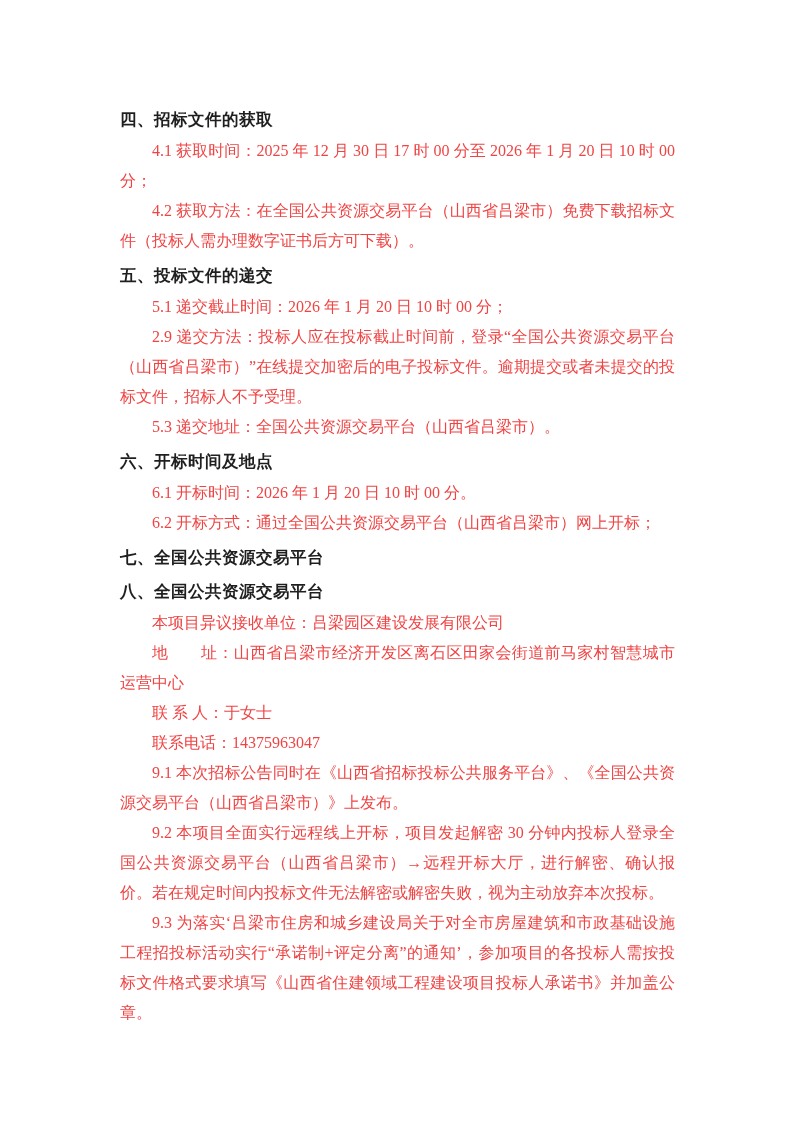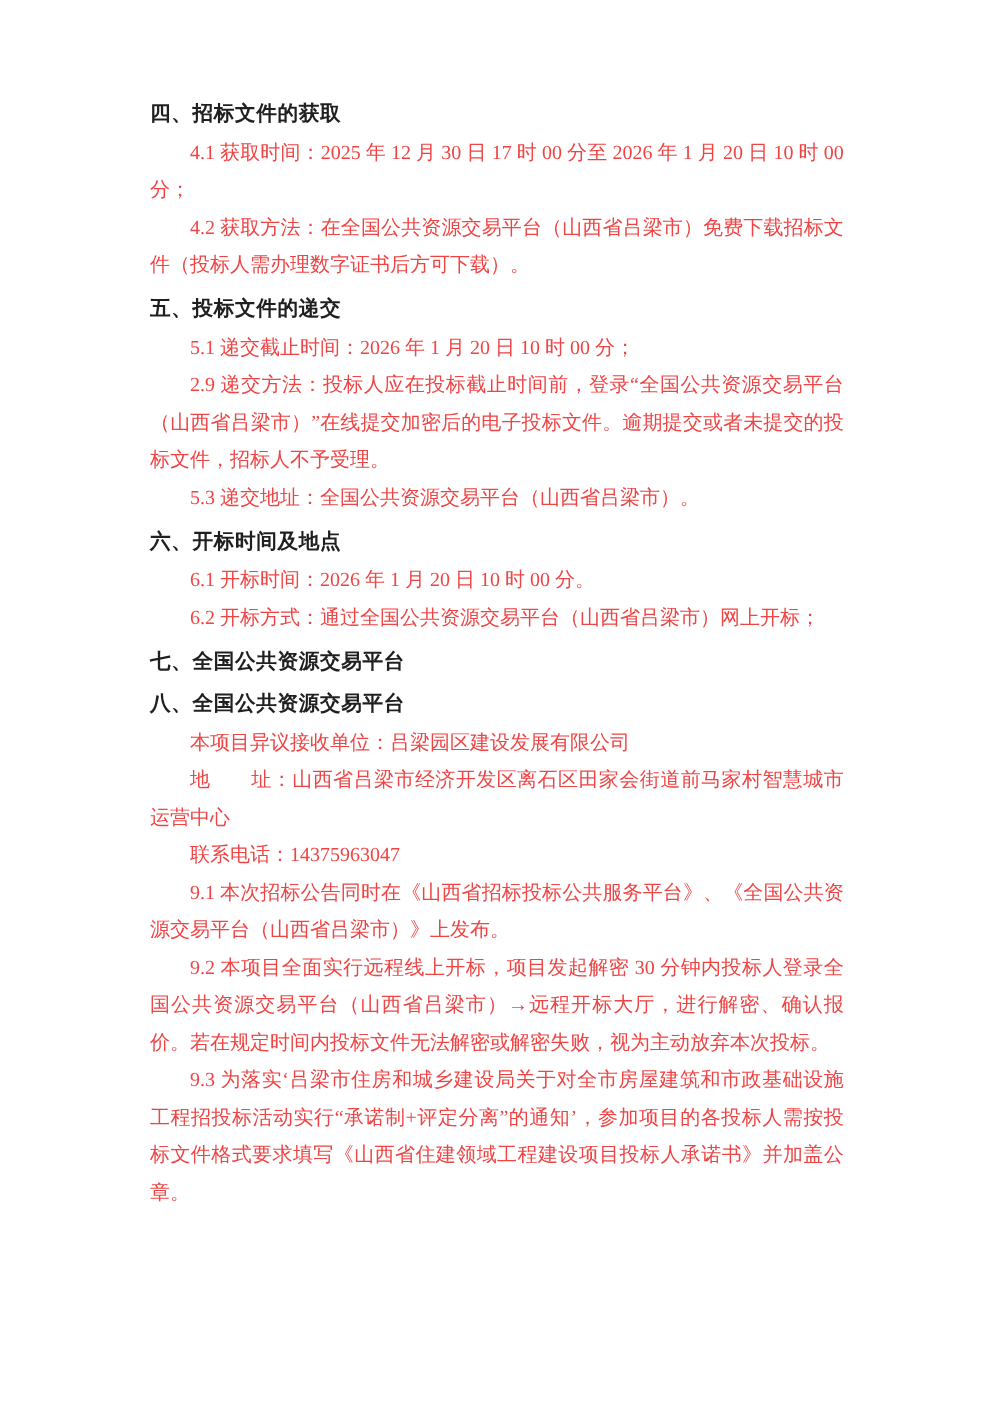--- a/index.html
+++ b/index.html
@@ -6,21 +6,21 @@
     margin: 0;
     padding: 0;
     background: #ffffff;
   }
   .page {
     position: relative;
     width: 794px;
     height: 1123px;
     box-sizing: border-box;
     background: #ffffff;
-    padding: 72px 119px 0 120px;
+    padding: 100px 119px 0 120px;
     overflow: hidden;
     color: #1f1f1f;
     font-family: "Liberation Serif", "DejaVu Serif", serif;
   }
   .doc-section {
     margin: 0;
   }
   .sec-heading {
     margin: 4px 0 2px 0;
     font-family: "Liberation Sans", "DejaVu Sans", sans-serif;
@@ -65,20 +65,21 @@
   </section>
 
   <section class="doc-section">
     <h2 class="sec-heading">七、全国公共资源交易平台</h2>
   </section>
 
   <section class="doc-section">
     <h2 class="sec-heading">八、全国公共资源交易平台</h2>
     <p class="para">本项目异议接收单位：吕梁园区建设发展有限公司</p>
     <p class="para">地　　址：山西省吕梁市经济开发区离石区田家会街道前马家村智慧城市运营中心</p>
+    <p class="para">联 系 人：于女士</p>
     <p class="para">联系电话：14375963047</p>
   </section>
 
   <section class="doc-section">
     <p class="para">9.1  本次招标公告同时在《山西省招标投标公共服务平台》、《全国公共资源交易平台（山西省吕梁市）》上发布。</p>
     <p class="para">9.2 本项目全面实行远程线上开标，项目发起解密 30 分钟内投标人登录全国公共资源交易平台（山西省吕梁市）→远程开标大厅，进行解密、确认报价。若在规定时间内投标文件无法解密或解密失败，视为主动放弃本次投标。</p>
     <p class="para">9.3  为落实‘吕梁市住房和城乡建设局关于对全市房屋建筑和市政基础设施工程招投标活动实行“承诺制+评定分离”的通知’，参加项目的各投标人需按投标文件格式要求填写《山西省住建领域工程建设项目投标人承诺书》并加盖公章。</p>
   </section>
 
 </div>

